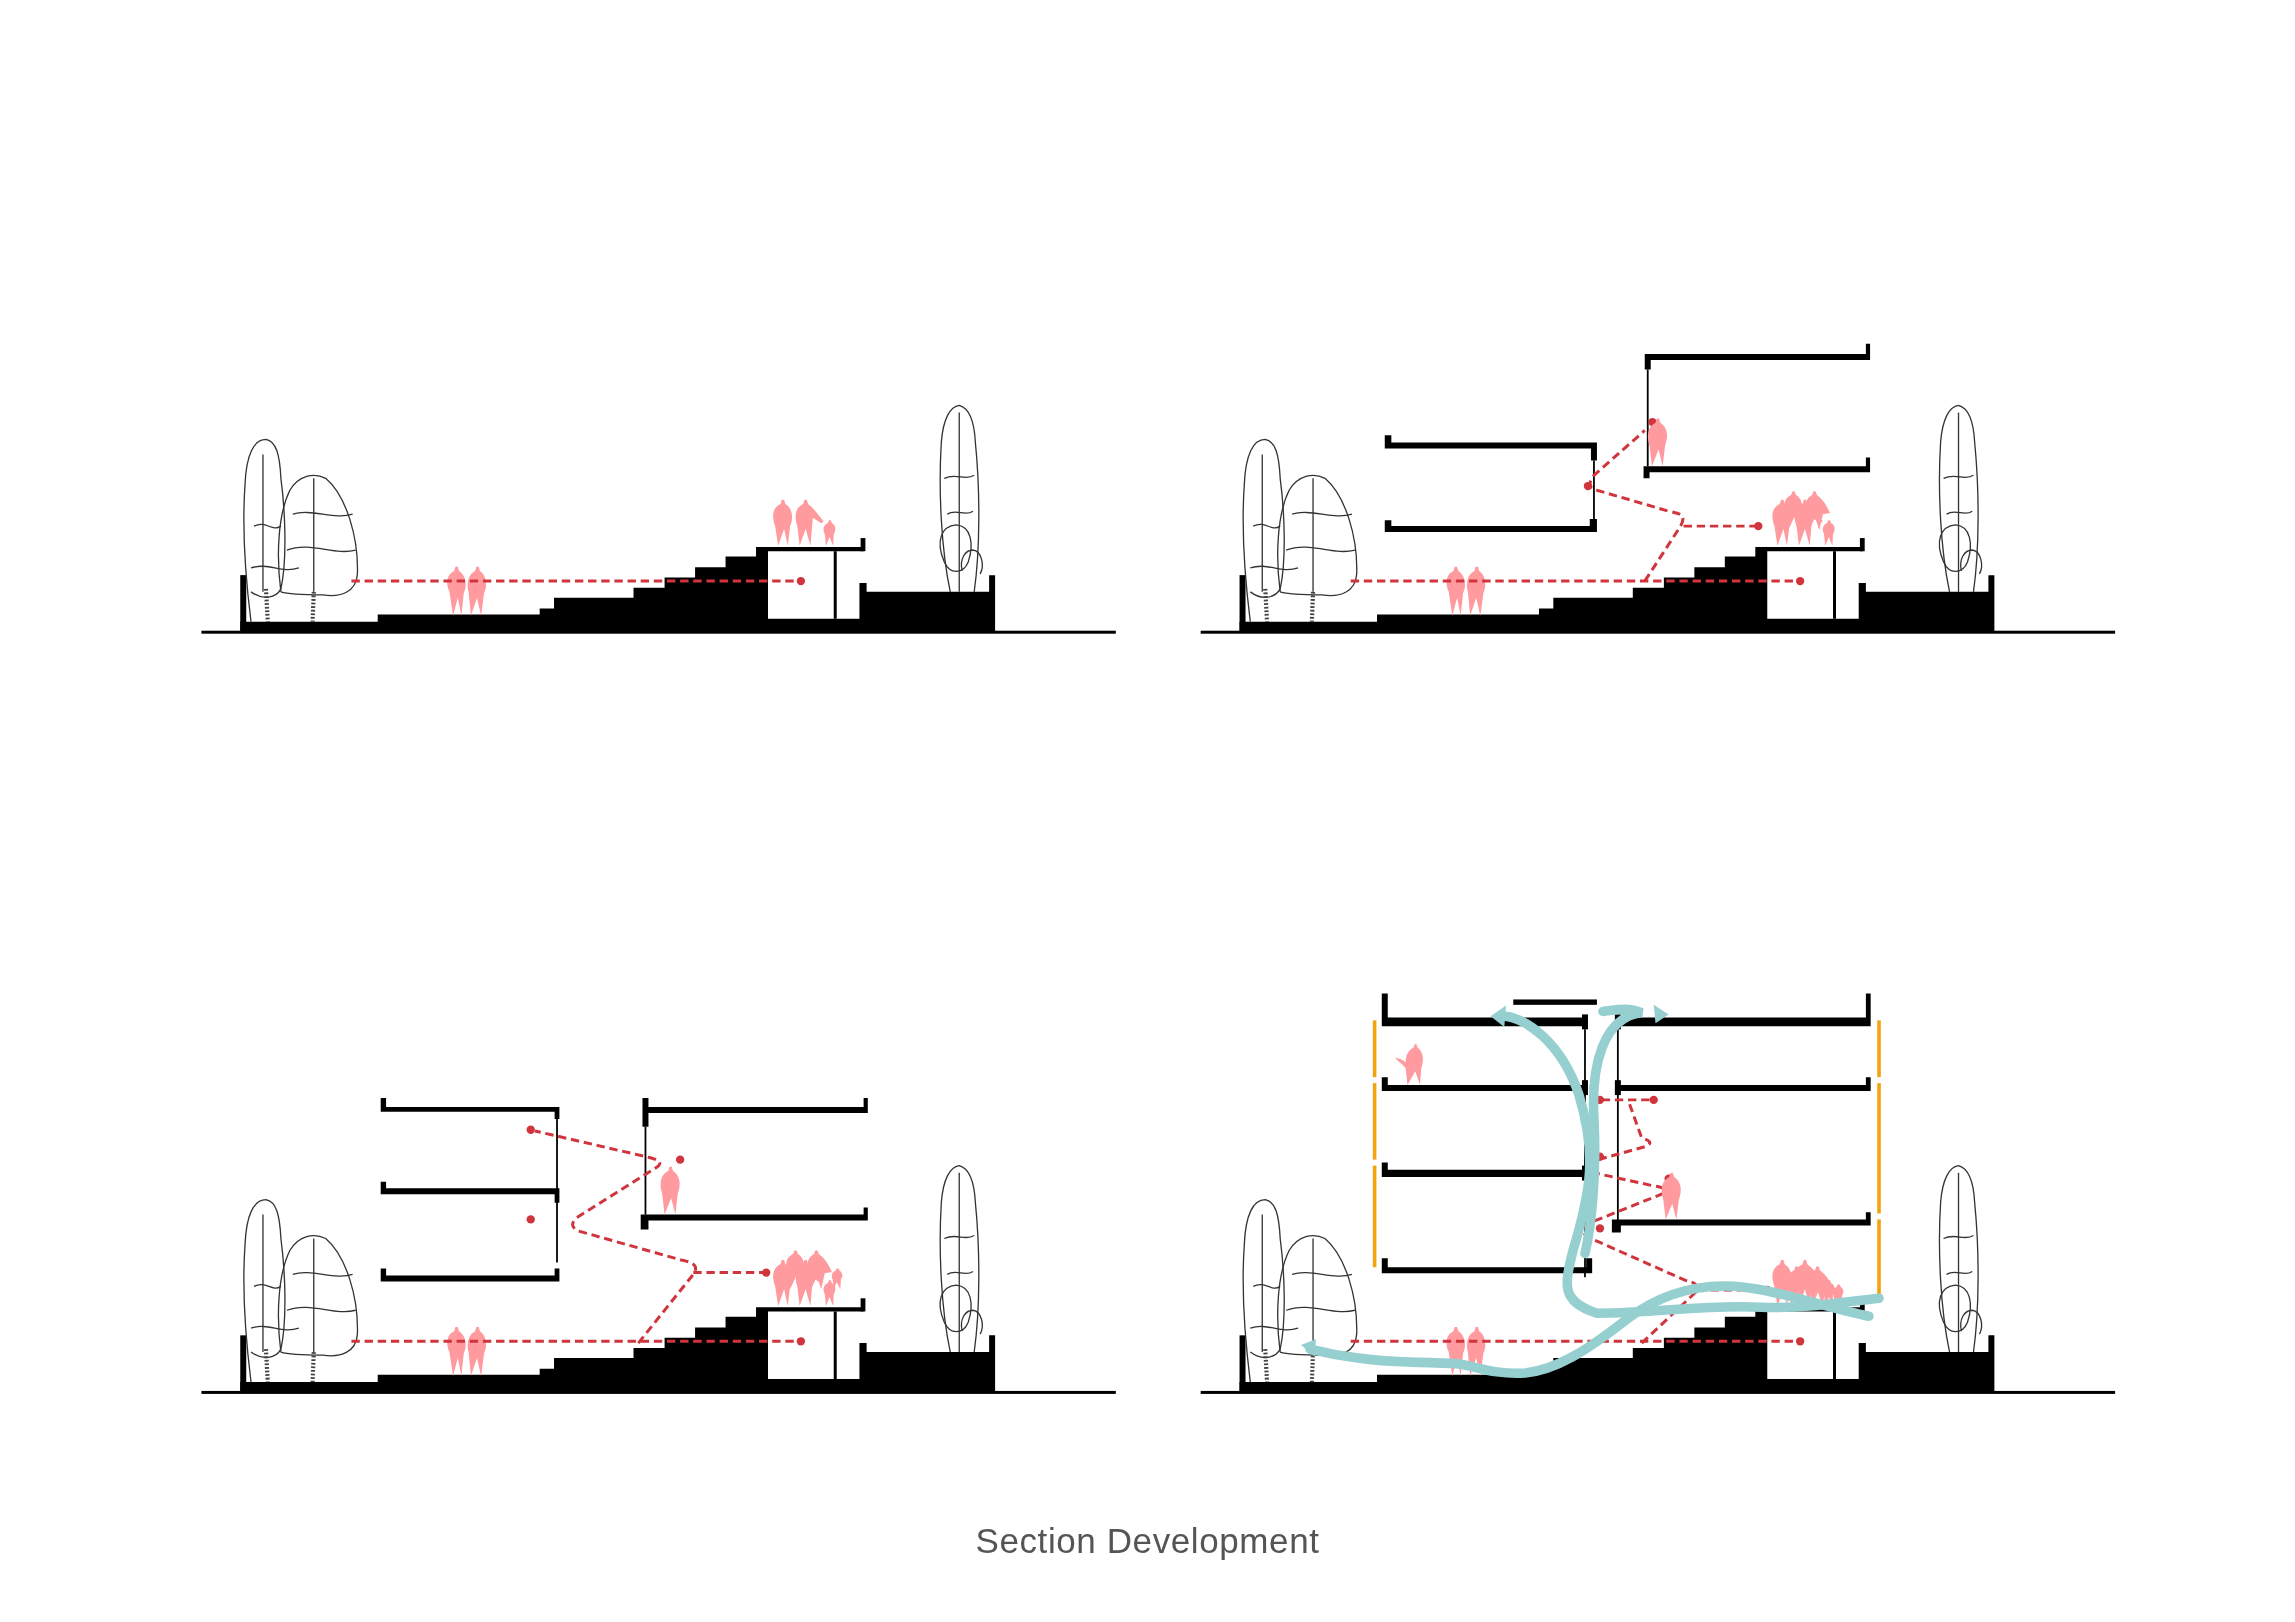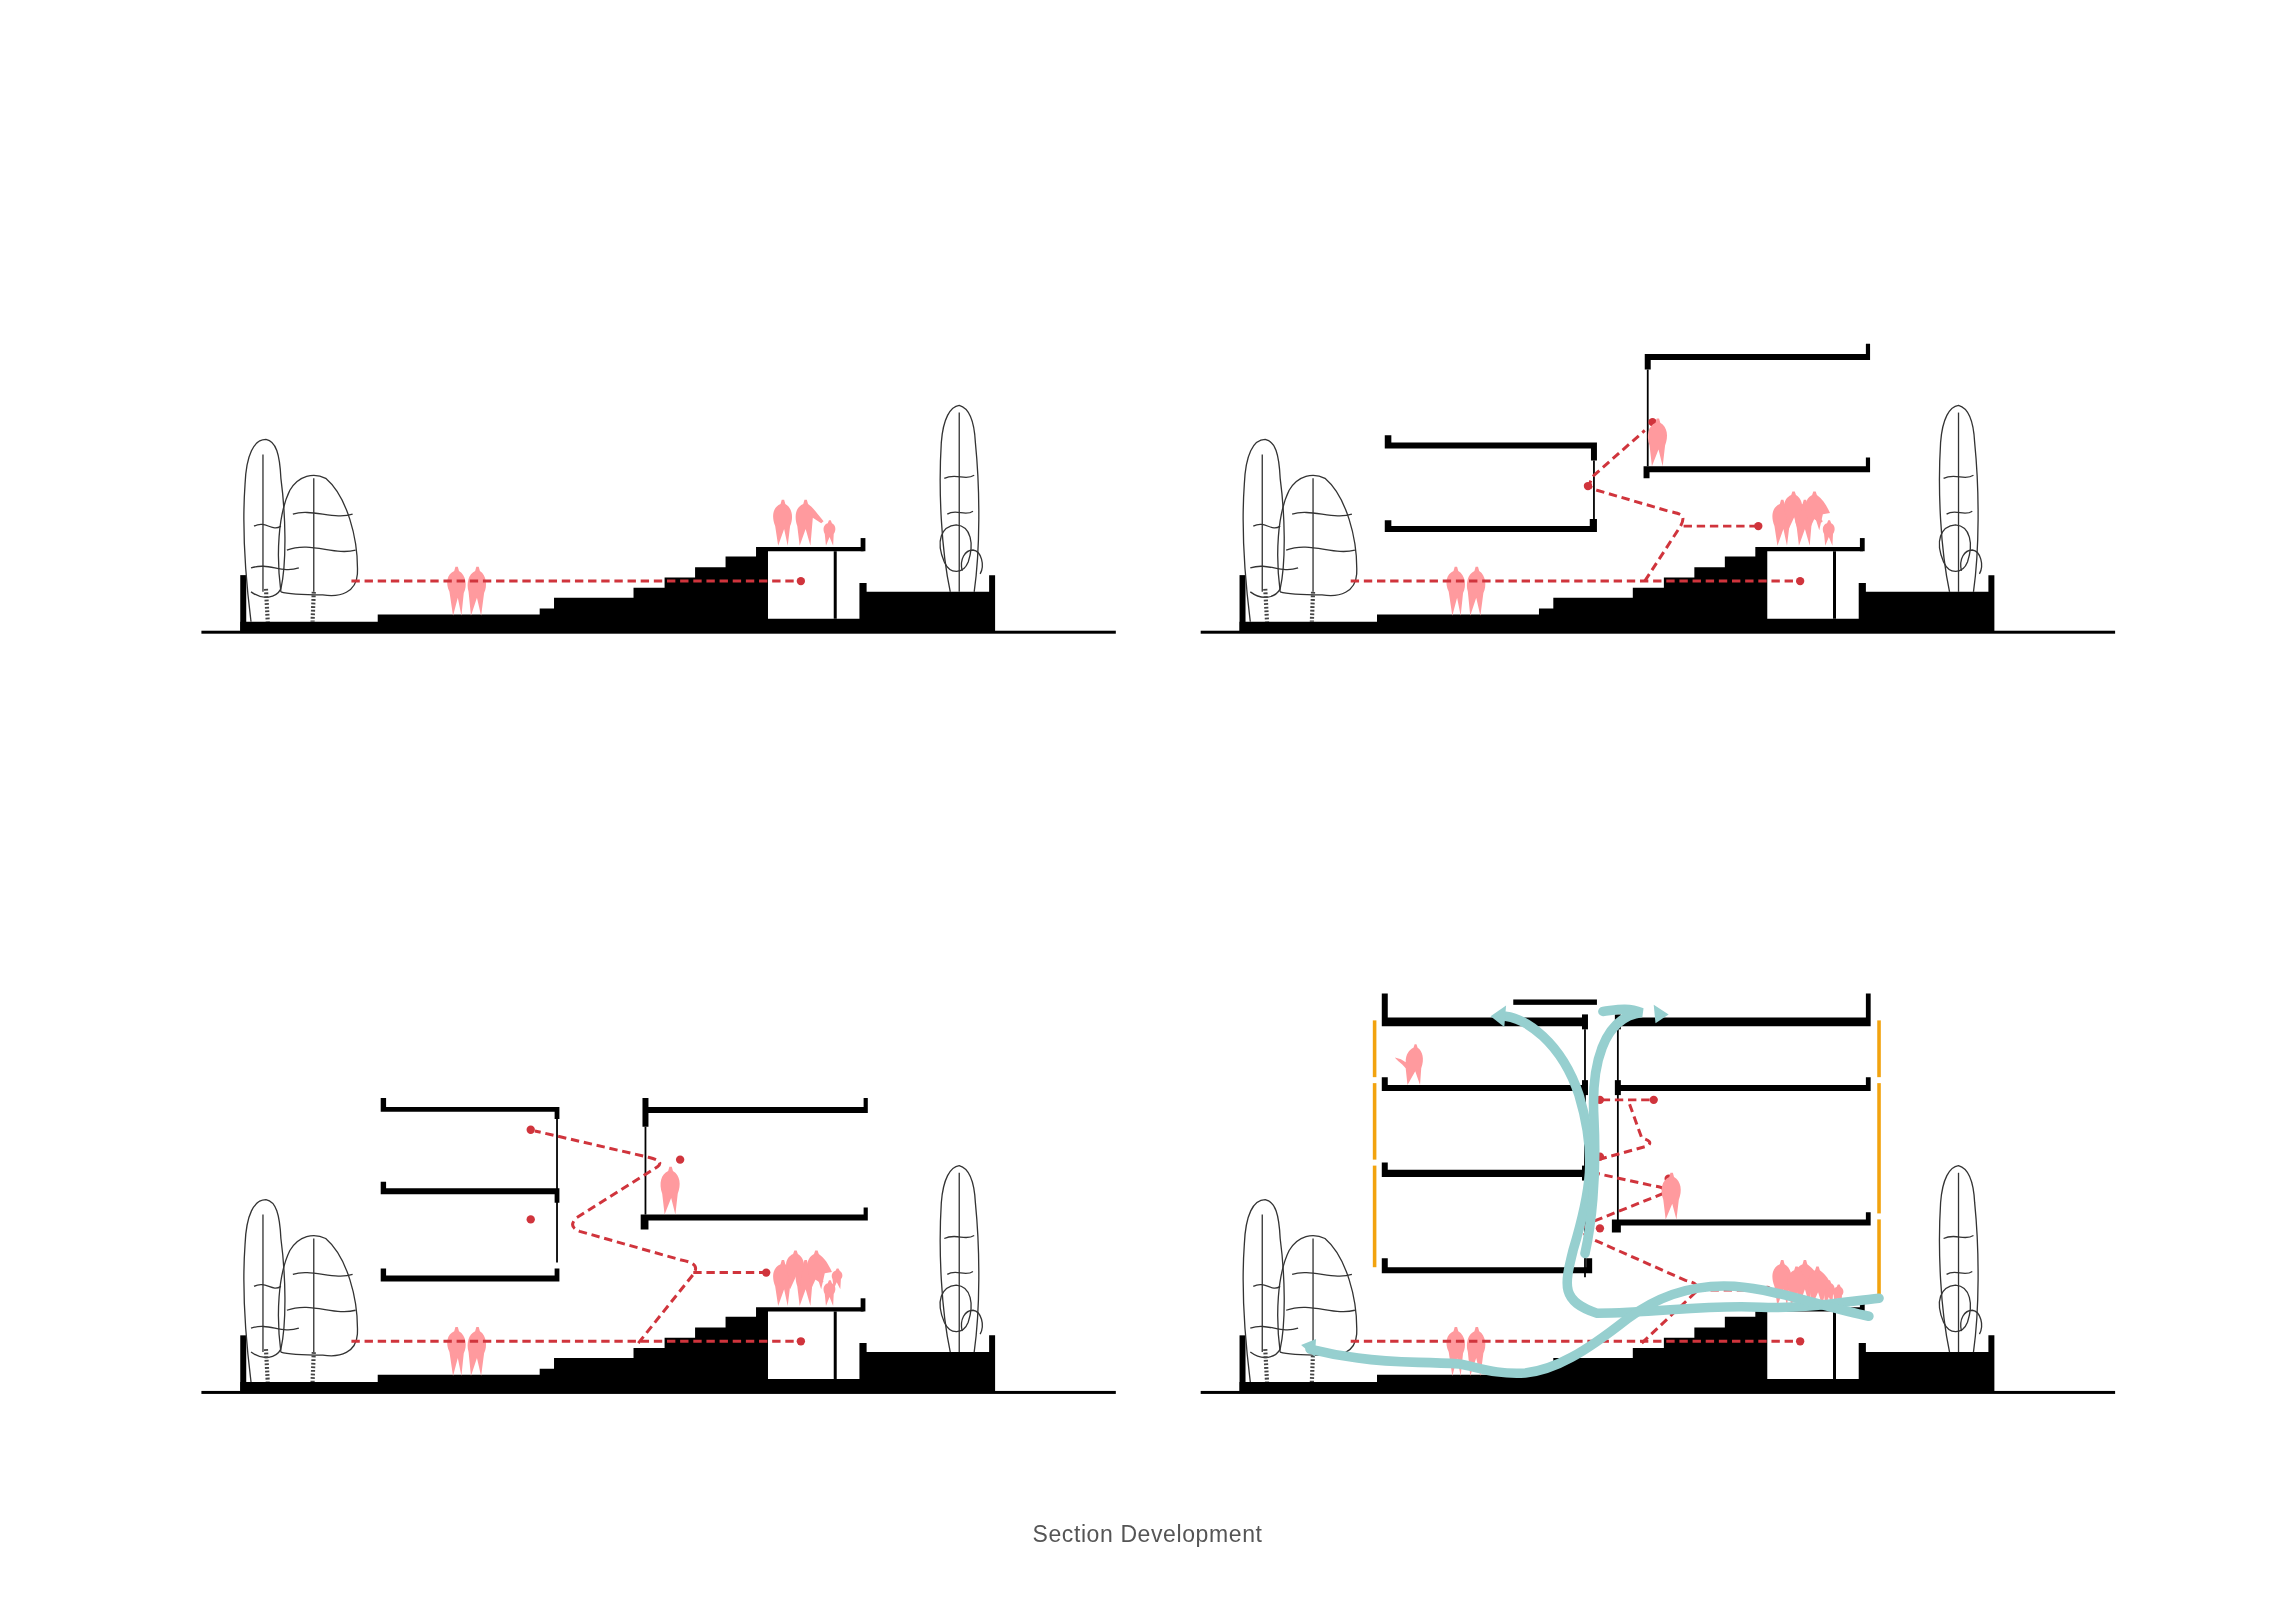--- a/index.html
+++ b/index.html
@@ -1,21 +1,21 @@
 <!DOCTYPE html>
 <html style="font-size:9.6px"><head>
 <meta charset="utf-8">
 <style>
   html, body { margin:0; padding:0; background:#ffffff; }
   body { width:2295px; height:1623px; position:relative; overflow:hidden; }
   #canvas { position:absolute; left:0; top:0; width:2295px; height:1623px; }
   .caption {
     position:absolute; left:0; width:2295px; top:1521px;
     text-align:center; font-family:"Liberation Sans", sans-serif;
-    font-size:23px; font-weight:300; color:#555555; letter-spacing:0.6px;
+    font-size:35px; font-weight:300; color:#555555; letter-spacing:0.6px;
   }
   .tree path, .tree line { fill:none; stroke:#333; stroke-width:2.2; }
   .tree .trunk { stroke:#444; stroke-width:7; stroke-dasharray:3 3; }
   .slab { fill:#000; }
   .thin { stroke:#000; stroke-width:3; fill:none; }
   .route { fill:none; stroke:#d0343c; stroke-width:5; stroke-dasharray:14 8; }
   .dot { fill:#d0343c; }
   .person { fill:#ff9a9e; }
   .air { fill:none; stroke:#96cfcf; stroke-width:16; stroke-linecap:round; }
   .air-head { fill:#96cfcf; }

